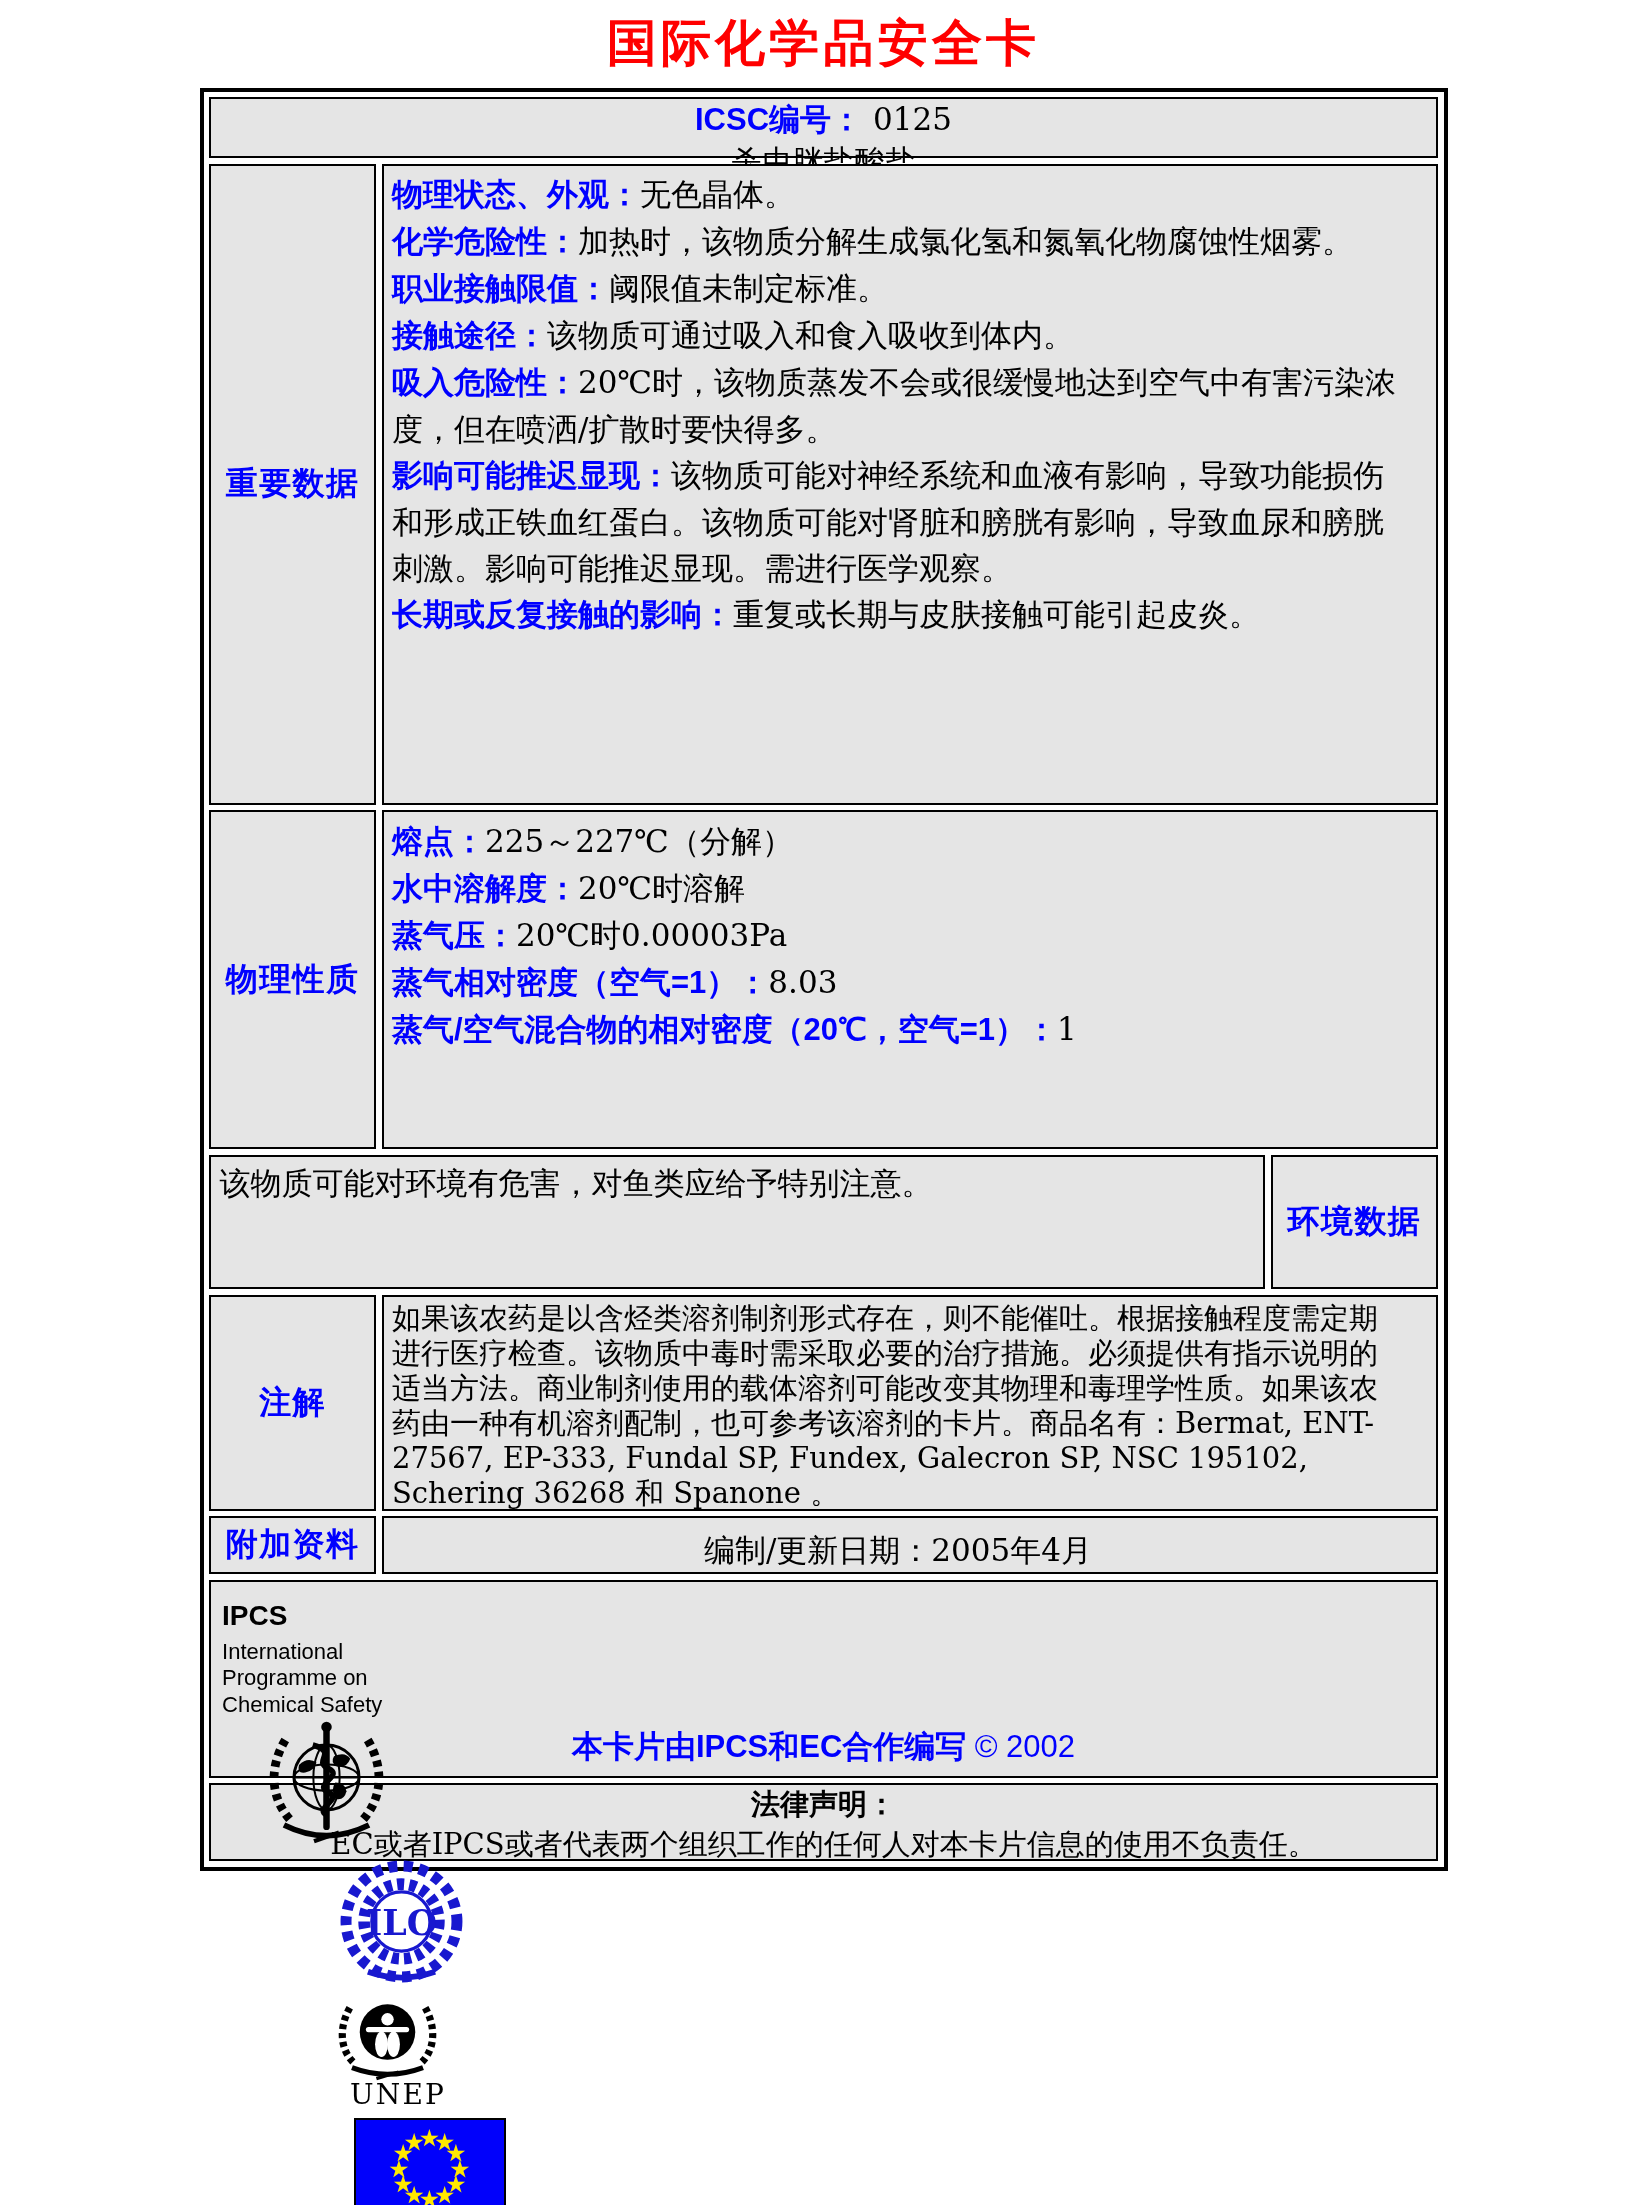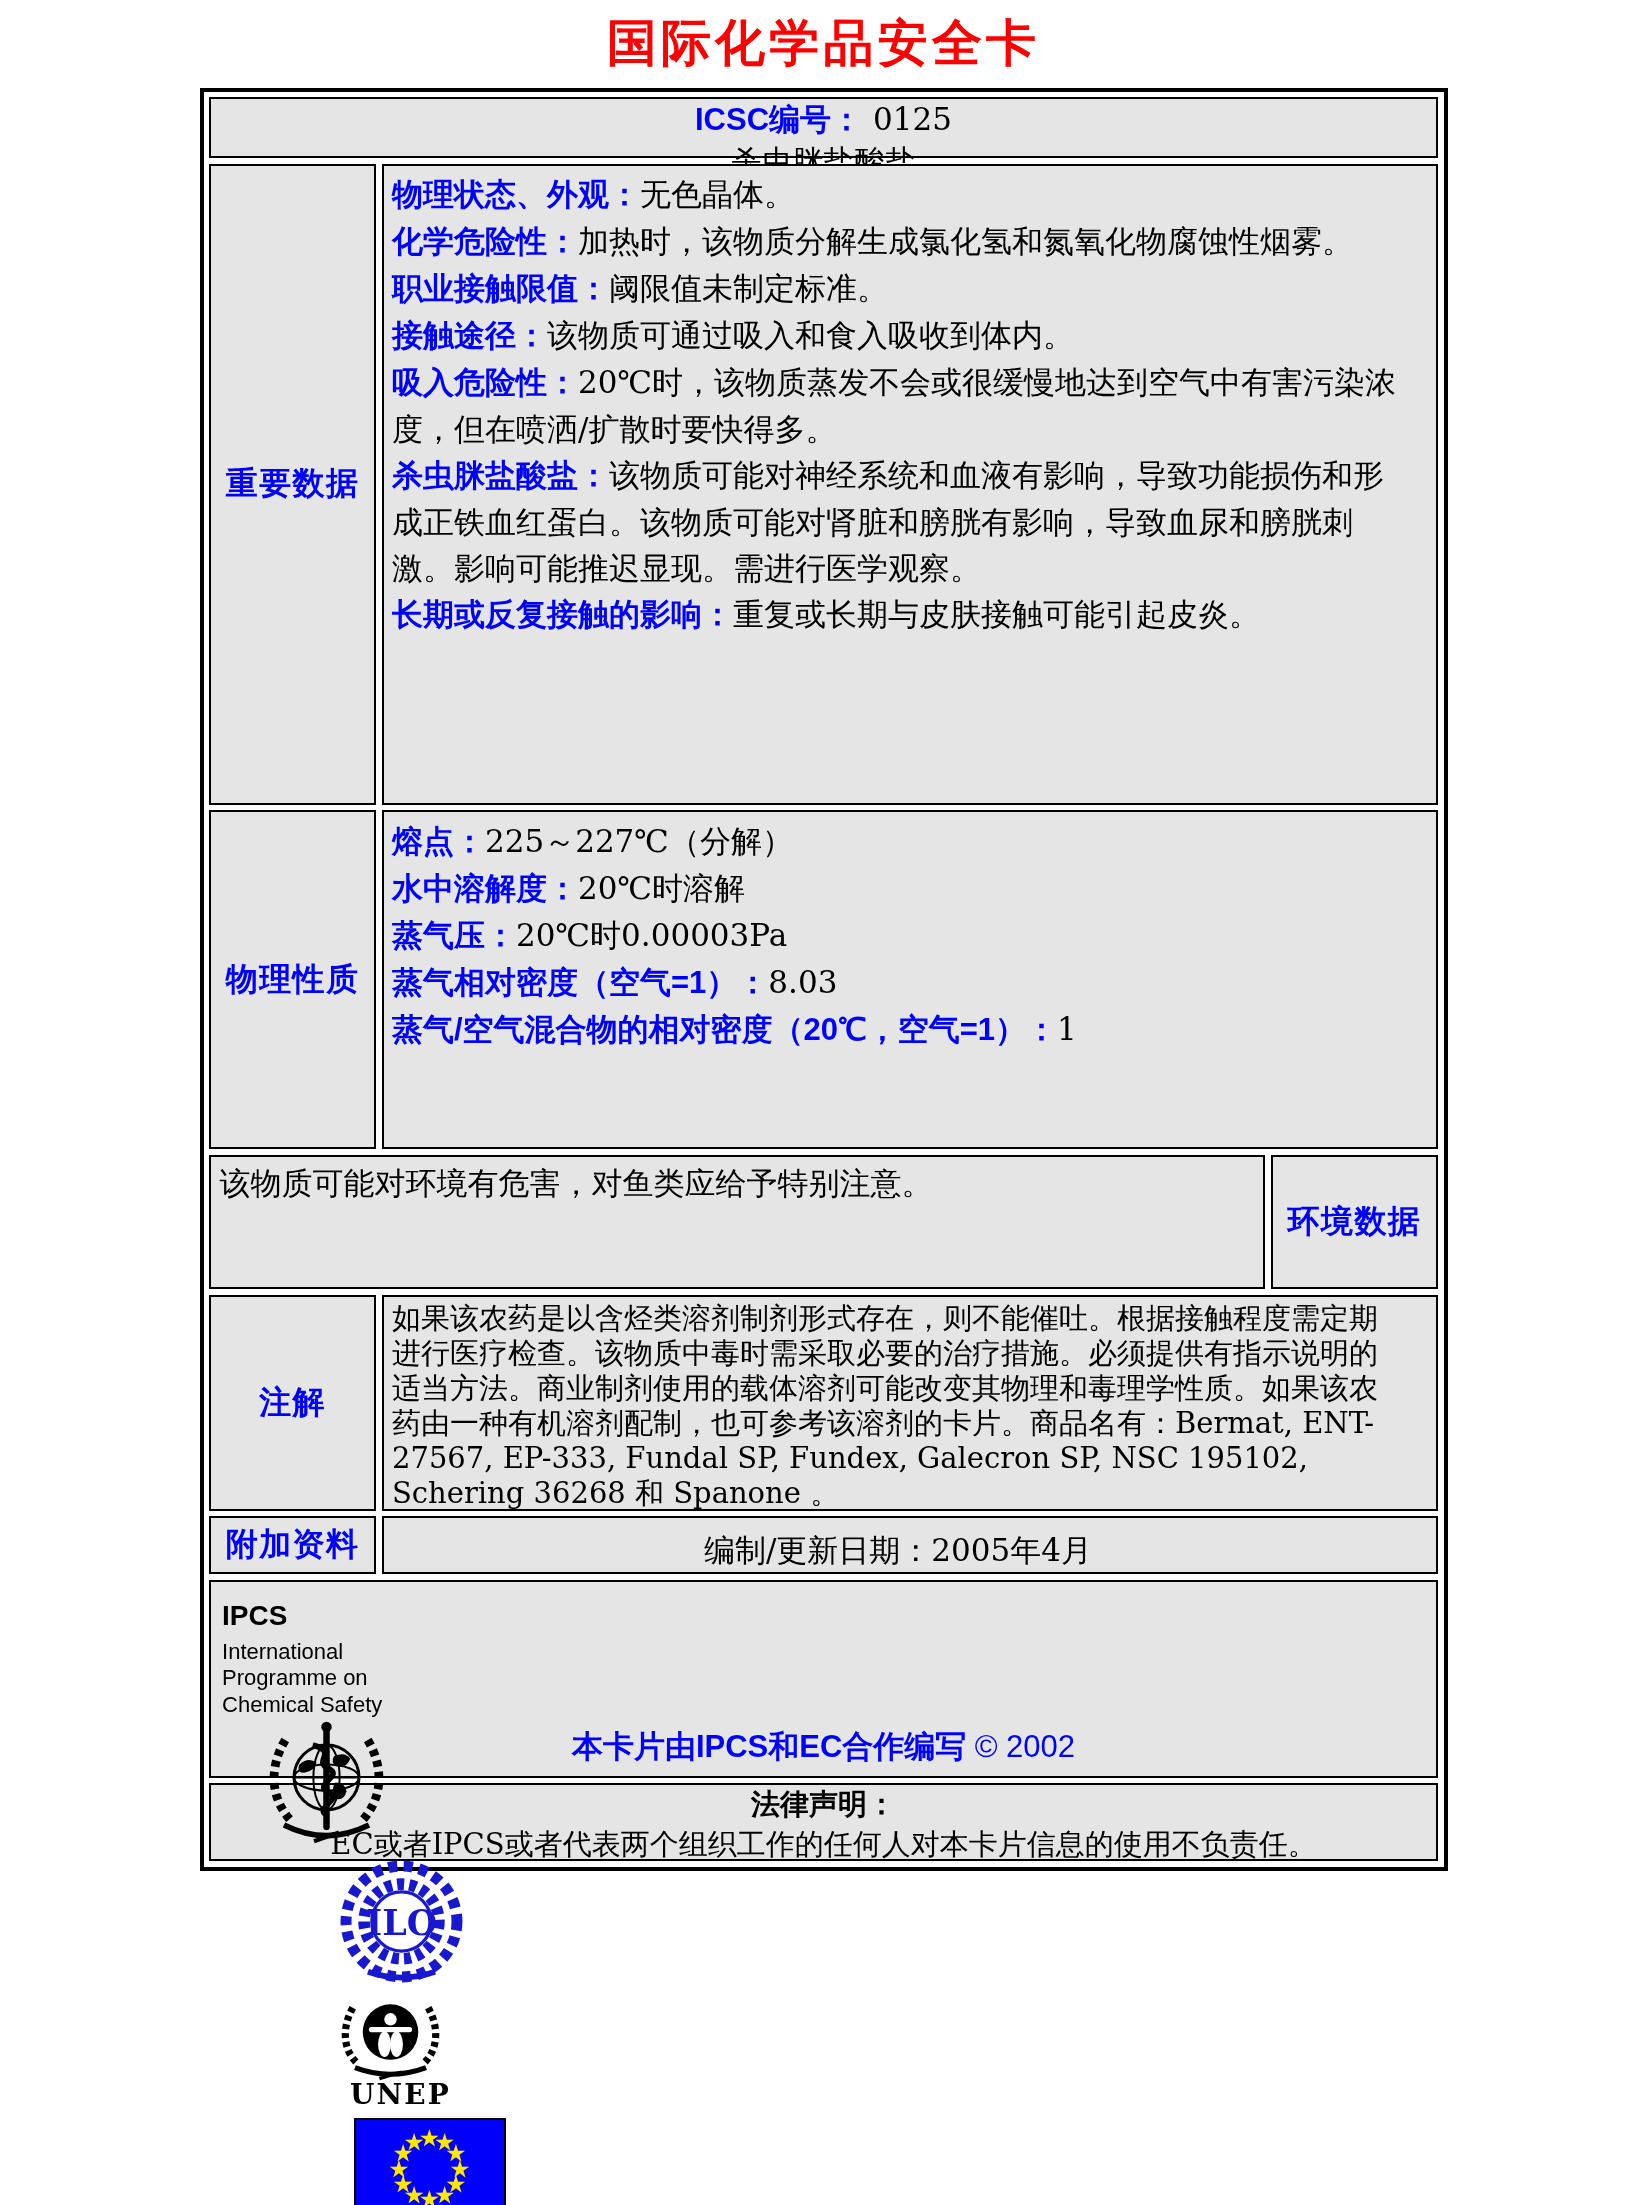--- a/index.html
+++ b/index.html
@@ -90,21 +90,21 @@
   }
   .ipcs-block { width: 202px; font-family: "Liberation Sans", sans-serif; padding-top: 9.7px; }
   .ipcs-title { font-size: 28px; font-weight: bold; margin-bottom: 7px; }
   .ipcs-line { font-size: 22px; line-height: 26.4px; }
   .logo { flex: none; }
   .logo-who { margin-left: 42px; margin-top: 1.4px; }
   .logo-ilo { margin-left: 115px; margin-top: 2.8px; }
   .logo-unep { margin-left: 108px; margin-top: 2.8px; text-align: center; }
   .unep-text {
     font-family: "DejaVu Serif", serif;
-    font-weight: bold;
+    font-weight: normal;
     font-size: 28px;
     letter-spacing: 2.1px;
     margin-top: -5.6px;
     text-align: right;
     margin-left: 20px;
   }
   .eu-flag {
     margin-left: 132px;
     margin-top: 7px;
     width: 152px; height: 102px;
@@ -149,21 +149,21 @@
   </div>
 
   <div class="row h-important">
     <div class="cell label-cell">重要数据</div>
     <div class="cell content-cell kv">
       <p><span class="blue-k">物理状态、外观：</span><span>无色晶体。</span></p>
       <p><span class="blue-k">化学危险性：</span><span>加热时，该物质分解生成氯化氢和氮氧化物腐蚀性烟雾。</span></p>
       <p><span class="blue-k">职业接触限值：</span><span>阈限值未制定标准。</span></p>
       <p><span class="blue-k">接触途径：</span><span>该物质可通过吸入和食入吸收到体内。</span></p>
       <p><span class="blue-k">吸入危险性：</span><span>20℃时，该物质蒸发不会或很缓慢地达到空气中有害污染浓度，但在喷洒/扩散时要快得多。</span></p>
-      <p><span class="blue-k">杀虫脒盐酸盐：</span><span>该物质可能对神经系统和血液有影响，导致功能损伤和形成正铁血红蛋白。该物质可能对肾脏和膀胱有影响，导致血尿和膀胱刺激。影响可能推迟显现。需进行医学观察。</span></p>
+      <p><span class="blue-k">影响可能推迟显现：</span><span>该物质可能对神经系统和血液有影响，导致功能损伤和形成正铁血红蛋白。该物质可能对肾脏和膀胱有影响，导致血尿和膀胱刺激。影响可能推迟显现。需进行医学观察。</span></p>
       <p><span class="blue-k">长期或反复接触的影响：</span><span>重复或长期与皮肤接触可能引起皮炎。</span></p>
     </div>
   </div>
 
   <div class="row h-physical">
     <div class="cell label-cell">物理性质</div>
     <div class="cell content-cell kv">
       <p><span class="blue-k">熔点：</span><span>225～227℃（分解）</span></p>
       <p><span class="blue-k">水中溶解度：</span><span>20℃时溶解</span></p>
       <p><span class="blue-k">蒸气压：</span><span>20℃时0.00003Pa</span></p>

